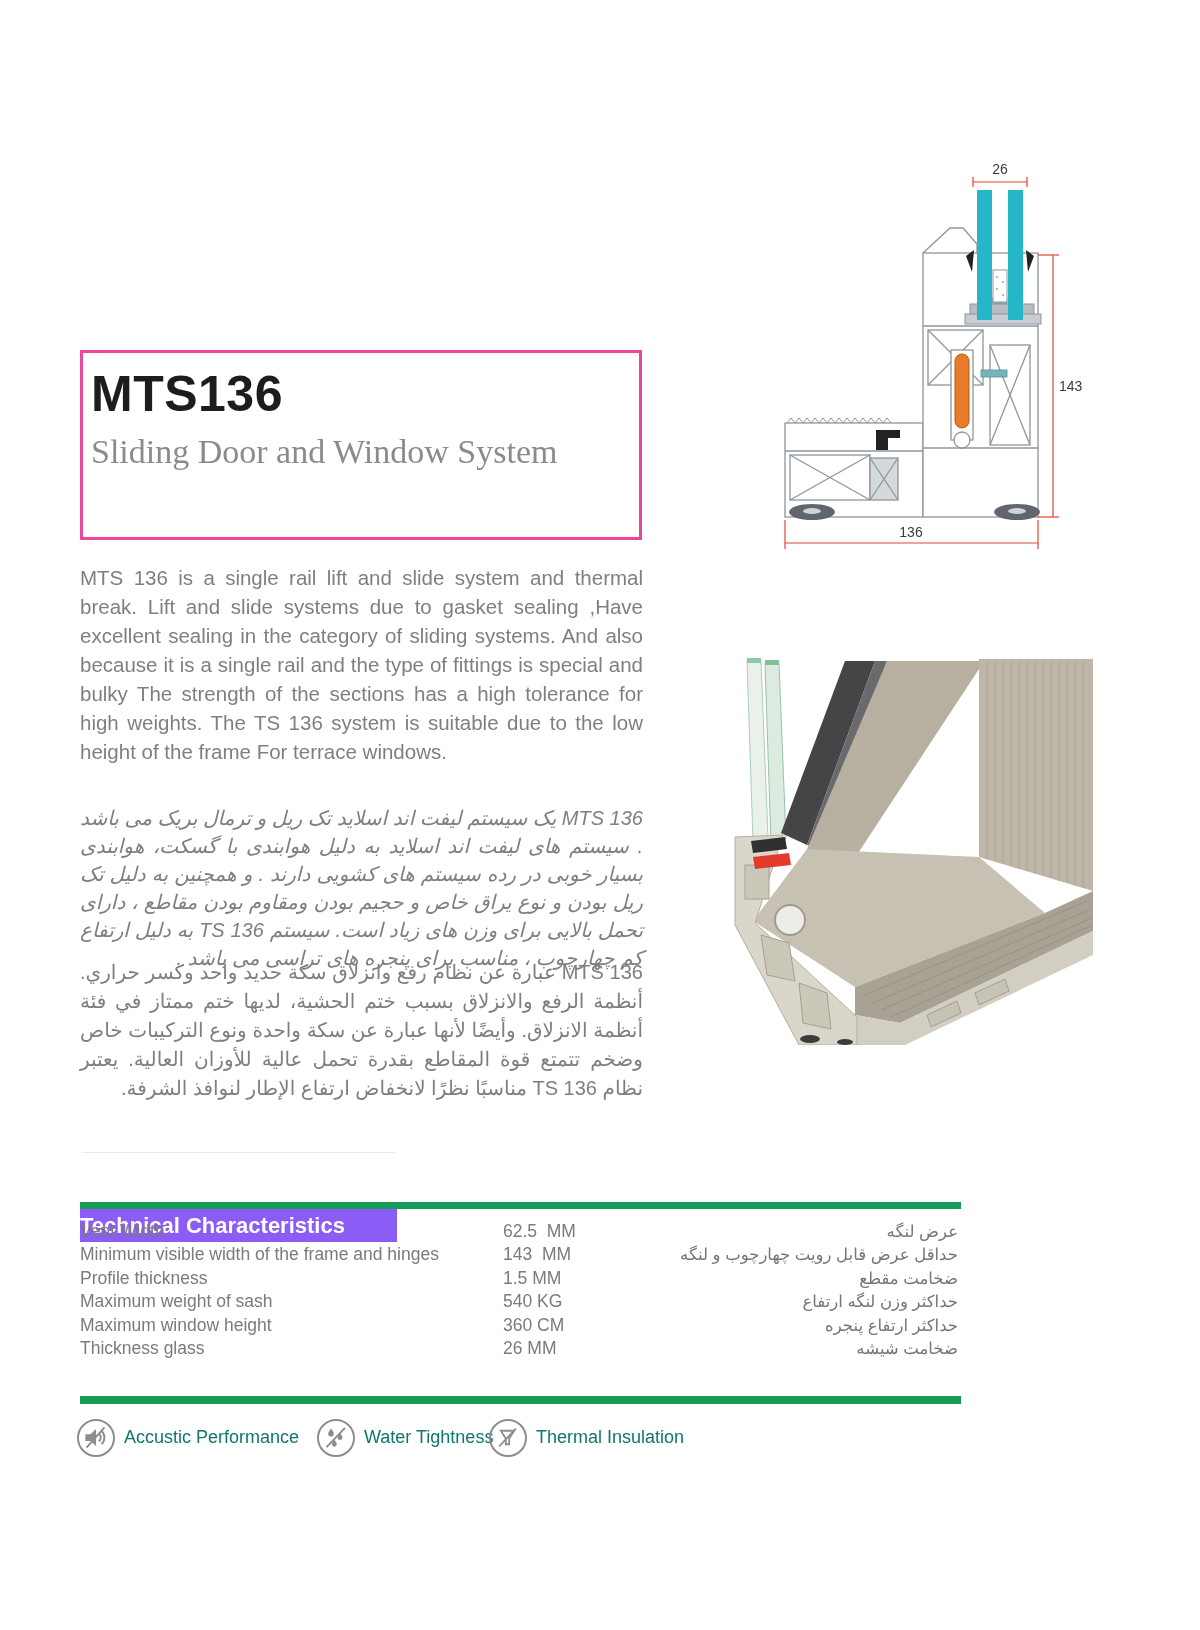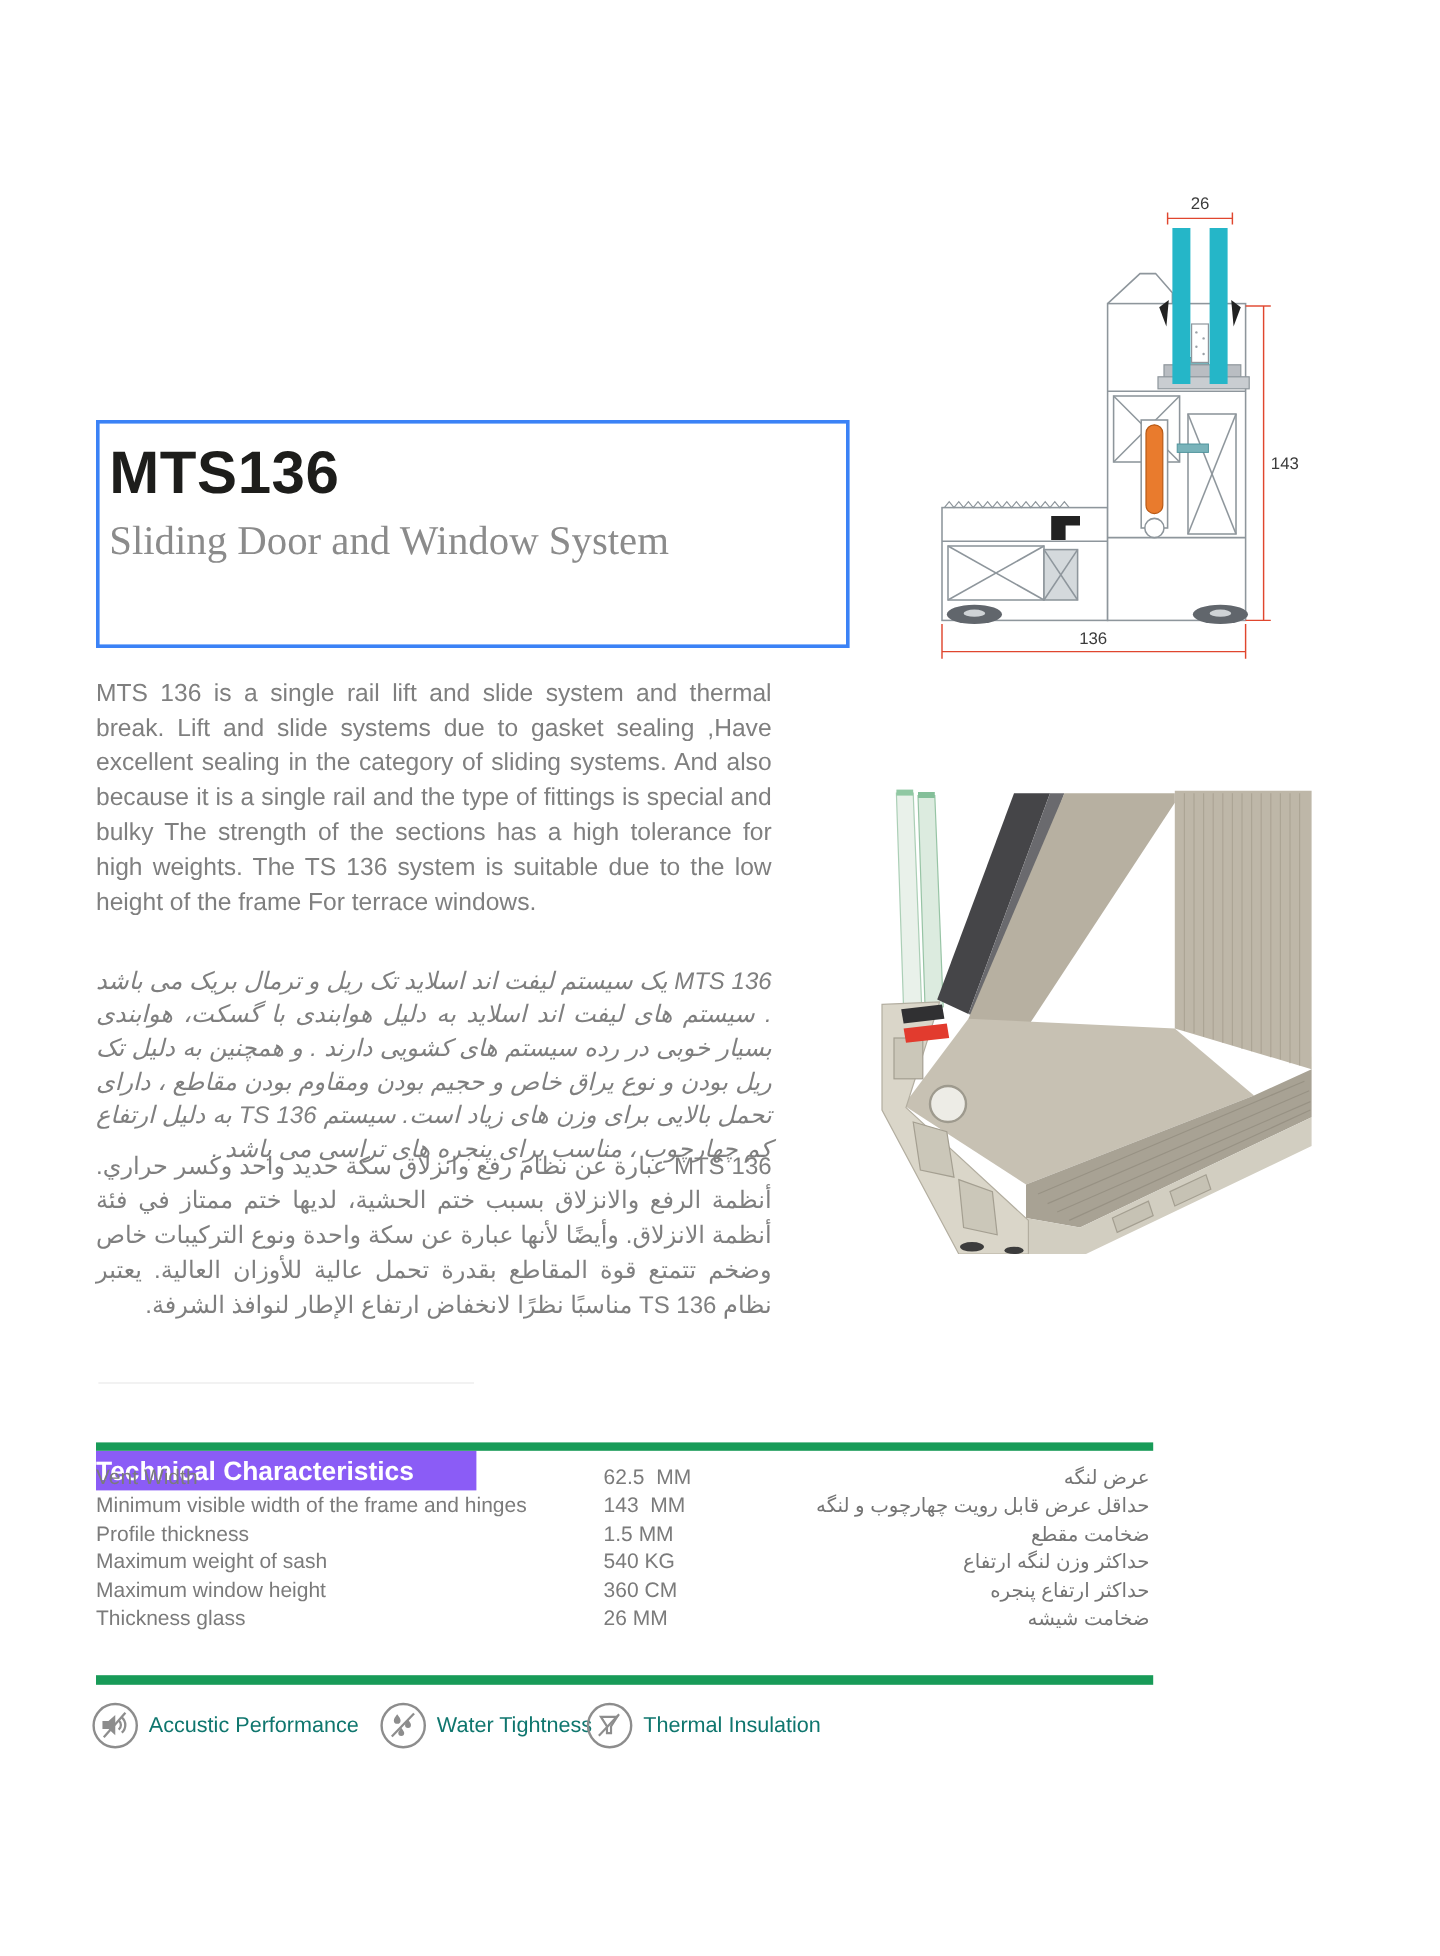--- a/index.html
+++ b/index.html
@@ -1,21 +1,21 @@
 <!DOCTYPE html>
 <html><head>
 <meta charset="utf-8">
 <style>
   html,body{margin:0;padding:0;background:#ffffff;}
   .page{position:relative;width:1200px;height:1630px;background:#ffffff;overflow:hidden;
         font-family:"Liberation Sans",sans-serif;}
 
   
-  .title-box{position:absolute;left:80px;top:350px;width:628px;height:190px;
-             border:3px solid #3b82f6;box-sizing:border-box;background:#fff;}
+  .title-box{position:absolute;left:80px;top:350px;width:562px;height:190px;
+             border:3px solid #ec4899;box-sizing:border-box;background:#fff;}
   .title-model{margin:12px 0 0 8px;font-size:50px;font-weight:bold;color:#1d1d1b;letter-spacing:0.5px;}
   .title-sub{margin:8px 0 0 8px;width:470px;font-size:34px;line-height:1.26;color:#8b8b8b;font-family:Liberation Serif, serif;}
 
   
   .para{position:absolute;left:80px;width:563px;color:#7f7f7f;text-align:justify;}
   .para-en{top:563px;font-size:20.5px;line-height:29px;}
   .para-fa{top:804px;font-size:20px;line-height:28px;direction:rtl;font-style:italic;}
   .para-ar{top:958px;font-size:20px;line-height:29px;direction:rtl;}
 
   

